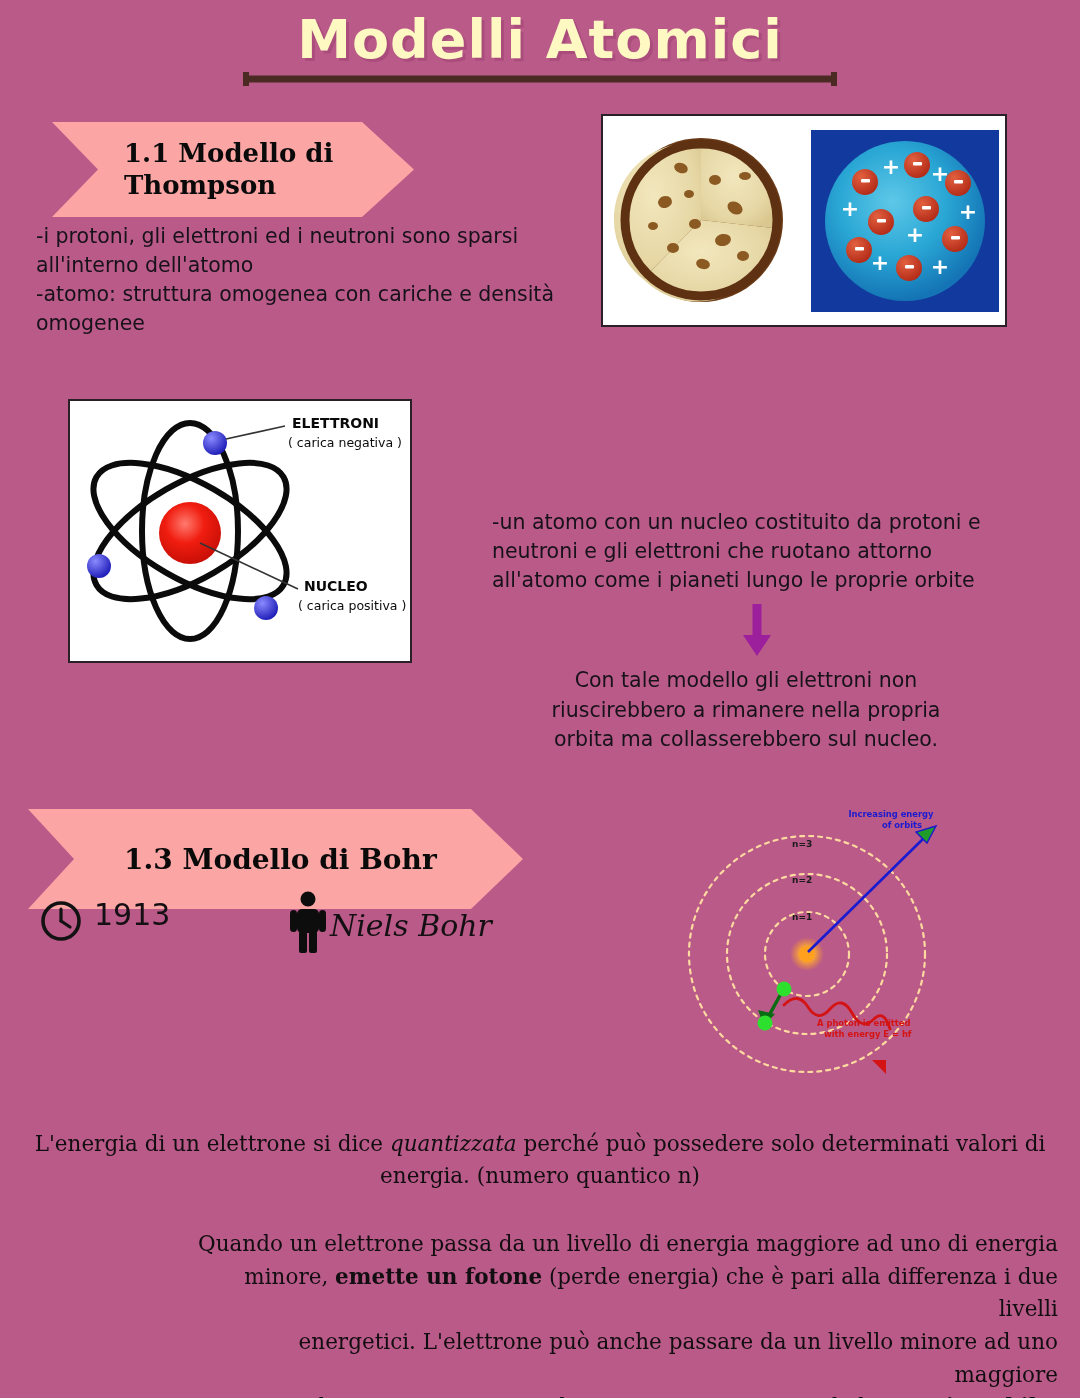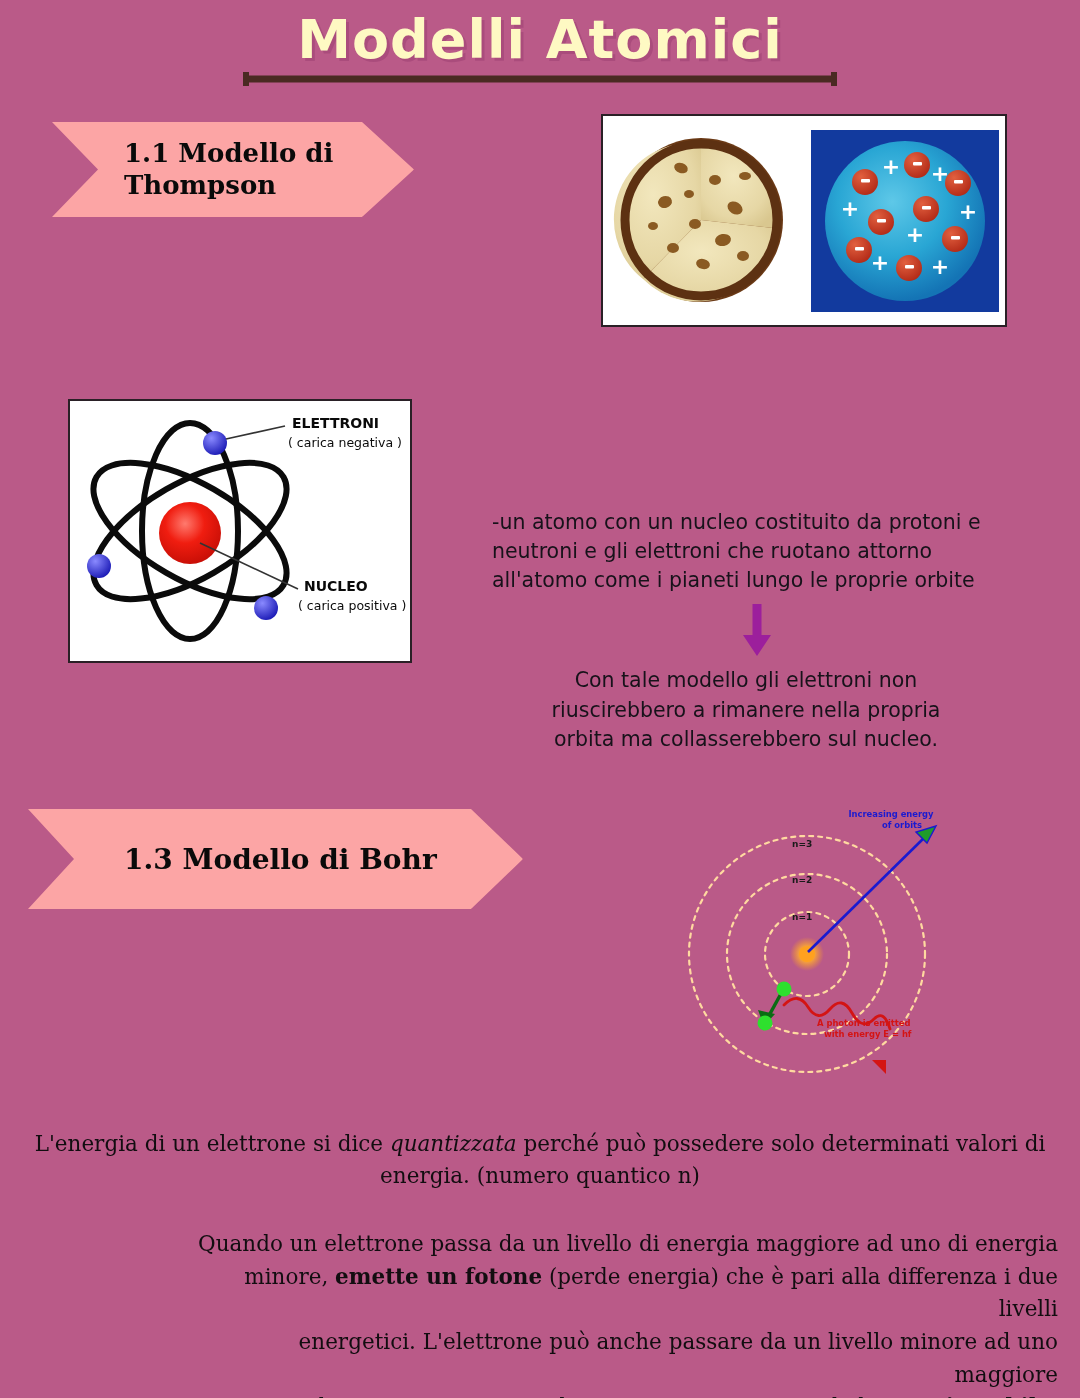--- a/index.html
+++ b/index.html
@@ -115,20 +115,22 @@
     <line x1="4" y1="9" x2="596" y2="9" stroke="#4a2a22" stroke-width="7"></line>
   </svg>
 
   <div class="ribbon" id="ribbon-11">
     <div>
       <span>1.1 Modello di</span>
       <span>Thompson</span>
     </div>
   </div>
 
+  <div class="hand" id="text-thompson">-i protoni, gli elettroni ed i neutroni sono sparsi all'interno dell'atomo
+-atomo: struttura omogenea con cariche e densità omogenee</div>
 
   <div class="frame" id="img-thompson">
     <svg viewBox="0 0 402 209" width="402" height="209">
       <rect x="0" y="0" width="402" height="209" fill="#ffffff"></rect>
 
       <defs>
         <radialGradient id="crumb" cx="45%" cy="38%" r="70%">
           <stop offset="0%" stop-color="#f2e7bd"></stop>
           <stop offset="70%" stop-color="#e6d7a5"></stop>
           <stop offset="100%" stop-color="#d9c78f"></stop>
@@ -241,20 +243,37 @@
     <line x1="19" y1="2" x2="19" y2="36" stroke="#9c1f9c" stroke-width="9"></line>
     <polygon points="19,54 5,33 33,33" fill="#9c1f9c"></polygon>
   </svg>
 
   <div class="hand" id="text-rutherford-note">Con tale modello gli elettroni non riuscirebbero a rimanere nella propria orbita ma collasserebbero sul nucleo.</div>
 
   <div class="ribbon" id="ribbon-13">
     <span>1.3 Modello di Bohr</span>
   </div>
 
+  <div id="meta-row">
+    <svg id="clock-icon" viewBox="0 0 42 42">
+      <circle cx="21" cy="21" r="18" fill="none" stroke="#121212" stroke-width="3.6"></circle>
+      <line x1="21" y1="21" x2="21" y2="9" stroke="#121212" stroke-width="3.2" stroke-linecap="round"></line>
+      <line x1="21" y1="21" x2="30" y2="27" stroke="#121212" stroke-width="3.2" stroke-linecap="round"></line>
+    </svg>
+    <div id="year-label">1913</div>
+    <svg id="person-icon" viewBox="0 0 44 62">
+      <circle cx="22" cy="8" r="7.5" fill="#0d0d0d"></circle>
+      <rect x="11" y="18" width="22" height="24" rx="5" fill="#0d0d0d"></rect>
+      <rect x="4" y="19" width="7" height="22" rx="3.5" fill="#0d0d0d"></rect>
+      <rect x="33" y="19" width="7" height="22" rx="3.5" fill="#0d0d0d"></rect>
+      <rect x="13" y="40" width="8" height="22" rx="2" fill="#0d0d0d"></rect>
+      <rect x="23" y="40" width="8" height="22" rx="2" fill="#0d0d0d"></rect>
+    </svg>
+    <div id="scientist-label">Niels Bohr</div>
+  </div>
 
 
   <svg id="img-bohr" viewBox="0 0 306 292">
     <defs>
       <radialGradient id="bnuc" cx="50%" cy="50%" r="50%">
         <stop offset="0%" stop-color="#fff2c4"></stop>
         <stop offset="35%" stop-color="#ffb134"></stop>
         <stop offset="100%" stop-color="#ffa11f" stop-opacity="0"></stop>
       </radialGradient>
     </defs>

